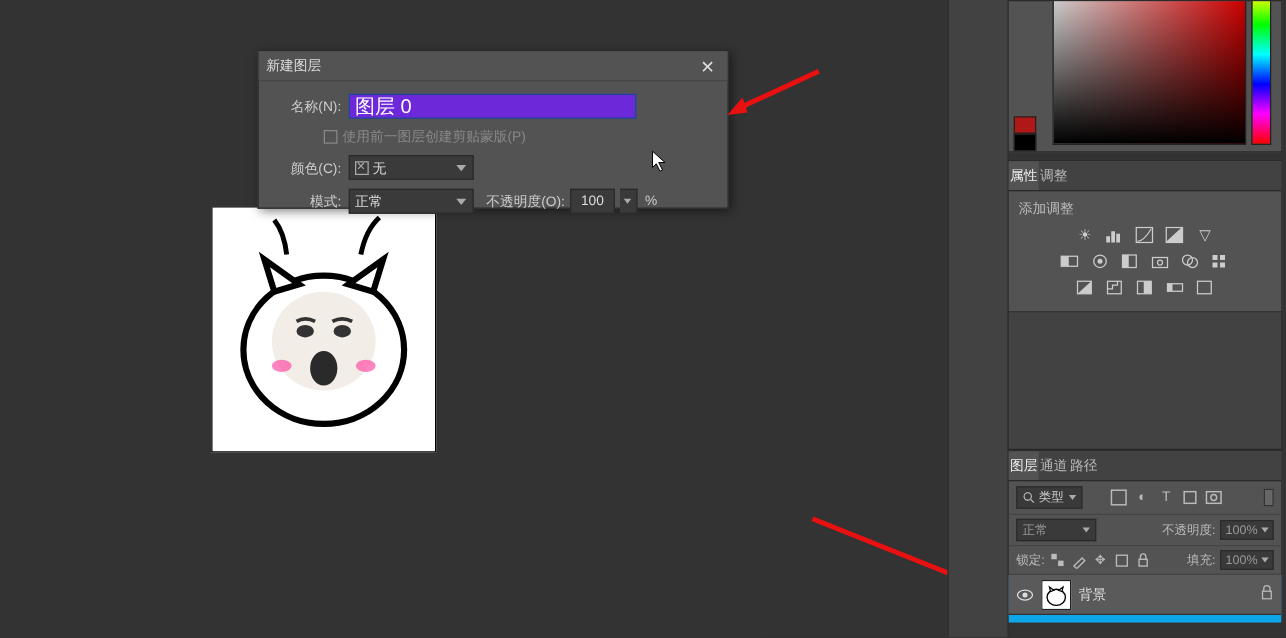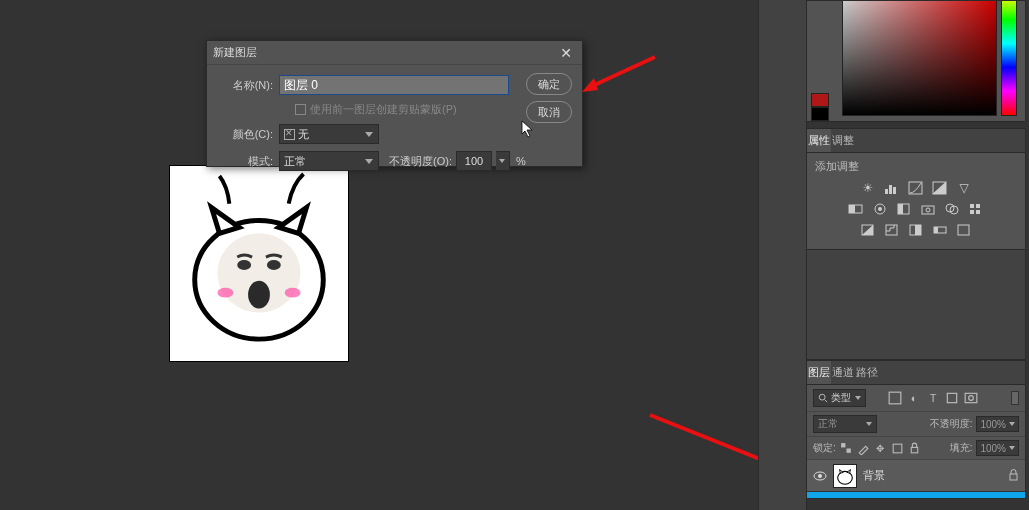--- a/index.html
+++ b/index.html
@@ -12,22 +12,22 @@
   .cat-face svg { width: 100%; height: 100%; }
 
   
   .dialog { position: absolute; left: 206px; top: 40px; width: 377px; height: 127px; background: #535353; border: 1px solid #2a2a2a; box-shadow: 2px 2px 8px rgba(0,0,0,0.5); }
   .dialog-header { height: 24px; background: #535353; display: flex; align-items: center; justify-content: space-between; padding: 0 6px; border-bottom: 1px solid #454545; }
   .dialog-title { color: #ddd; font-size: 11px; }
   .dialog-close { color: #ddd; font-size: 14px; cursor: pointer; padding: 0 4px; }
   .dialog-body { padding: 10px 12px 10px 12px; position: relative; }
   .dialog-row { display: flex; align-items: center; margin-bottom: 7px; font-size: 11px; color: #ccc; }
   .dialog-label { width: 54px; text-align: right; margin-right: 6px; color: #ccc; }
-  .name-input { flex: 1; background: #737373; border: 1px solid #1a4a8a; color: #fff; height: 20px; padding: 0 4px; font-size: 12px; }
-  .checkbox-row { margin-left: 76px; display: flex; align-items: center; gap: 4px; }
+  .name-input { flex: 1; background: #6d28d9; border: 1px solid #1a4a8a; color: #fff; height: 20px; padding: 0 4px; font-size: 16px; }
+  .checkbox-row { margin-left: 40px; display: flex; align-items: center; gap: 4px; }
   .checkbox { width: 11px; height: 11px; border: 1px solid #888; background: #535353; }
   .checkbox-label { color: #888; font-size: 11px; }
   .dd { background: #3a3a3a; border: 1px solid #2a2a2a; color: #ddd; height: 20px; padding: 0 18px 0 4px; font-size: 11px; position: relative; display: inline-flex; align-items: center; }
   .dd::after { content: ""; position: absolute; right: 5px; top: 7px; border-left: 4px solid transparent; border-right: 4px solid transparent; border-top: 5px solid #aaa; }
   .dd-icon { display: inline-block; width: 11px; height: 11px; border: 1px solid #aaa; margin-right: 3px; position: relative; }
   .dd-icon::before { content: "✕"; position: absolute; left: 0; top: -2px; font-size: 9px; color: #aaa; }
   .opacity-input { width: 36px; height: 20px; background: #3a3a3a; border: 1px solid #2a2a2a; color: #ddd; text-align: center; font-size: 11px; }
   .opacity-dd { width: 14px; height: 20px; background: #3a3a3a; border: 1px solid #2a2a2a; border-left: none; position: relative; }
   .opacity-dd::after { content: ""; position: absolute; left: 3px; top: 7px; border-left: 3px solid transparent; border-right: 3px solid transparent; border-top: 4px solid #aaa; }
   .dialog-buttons { position: absolute; right: 10px; top: 8px; display: flex; flex-direction: column; gap: 6px; }
@@ -120,24 +120,20 @@
       </svg>
     </div>
   </div>
 
   <div class="dialog">
     <div class="dialog-header">
       <span class="dialog-title">新建图层</span>
       <span class="dialog-close">✕</span>
     </div>
     <div class="dialog-body">
-      <div class="dialog-buttons">
-        <div class="dlg-btn">确定</div>
-        <div class="dlg-btn">取消</div>
-      </div>
 
       <div class="dialog-row">
         <span class="dialog-label">名称(N):</span>
         <input class="name-input" style="width: 230px; flex: 0 0 230px;" value="图层 0">
       </div>
 
       <div class="dialog-row checkbox-row">
         <span class="checkbox"></span>
         <span class="checkbox-label">使用前一图层创建剪贴蒙版(P)</span>
       </div>

